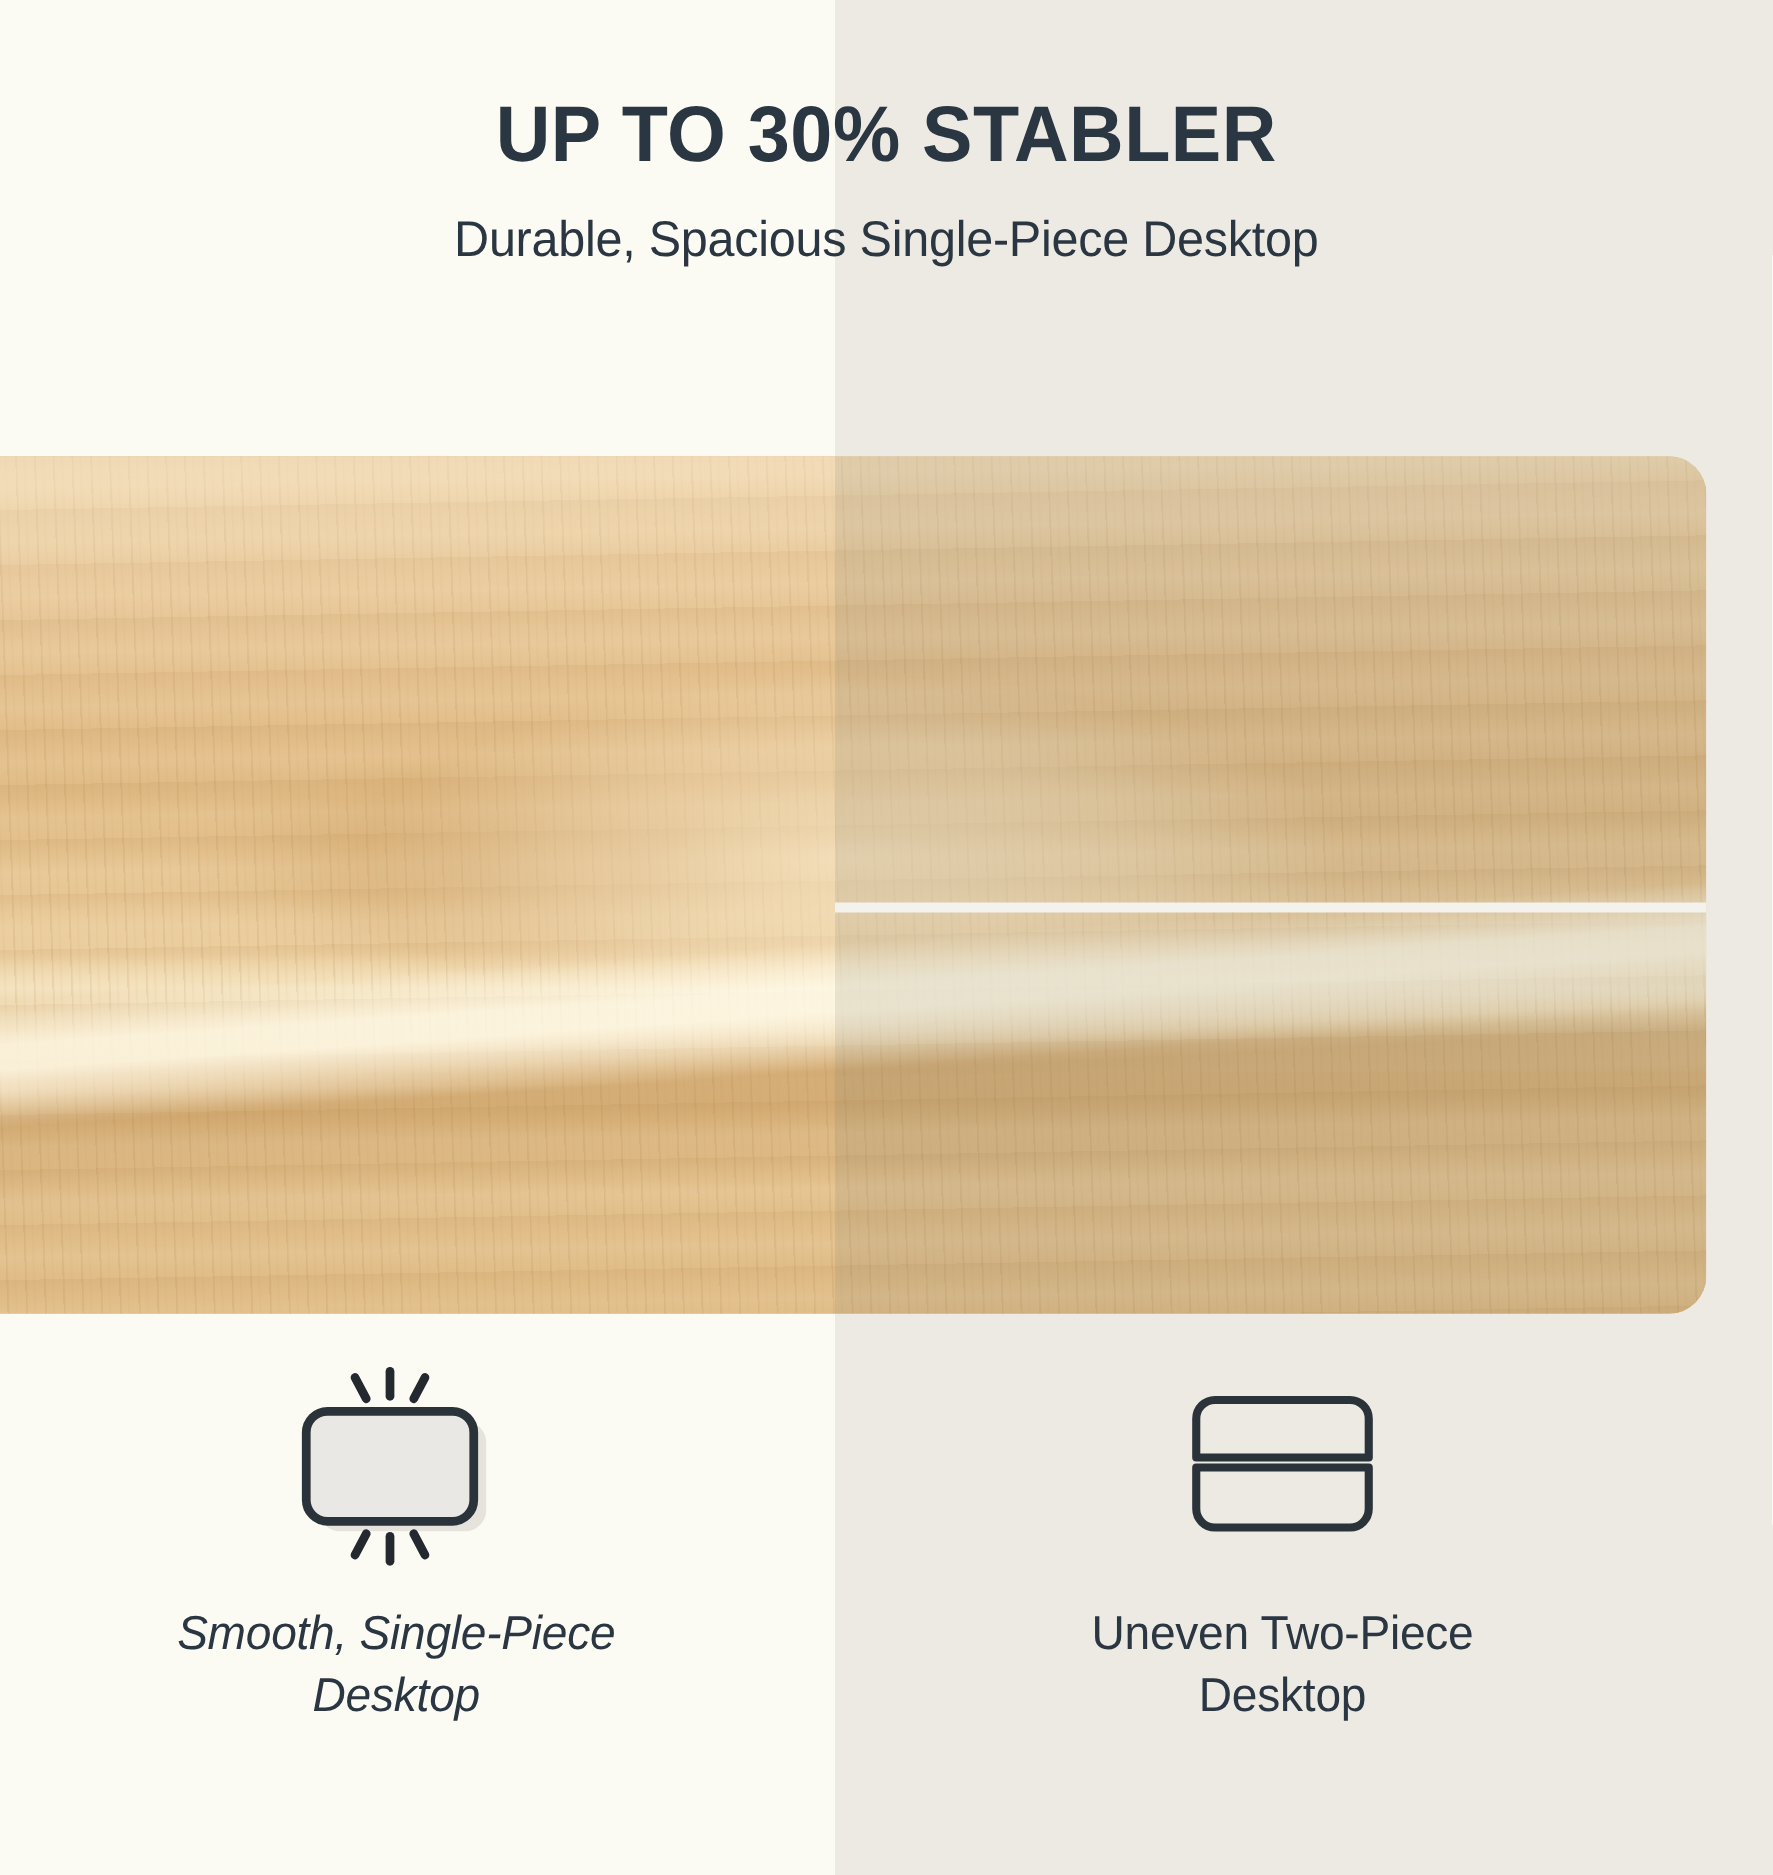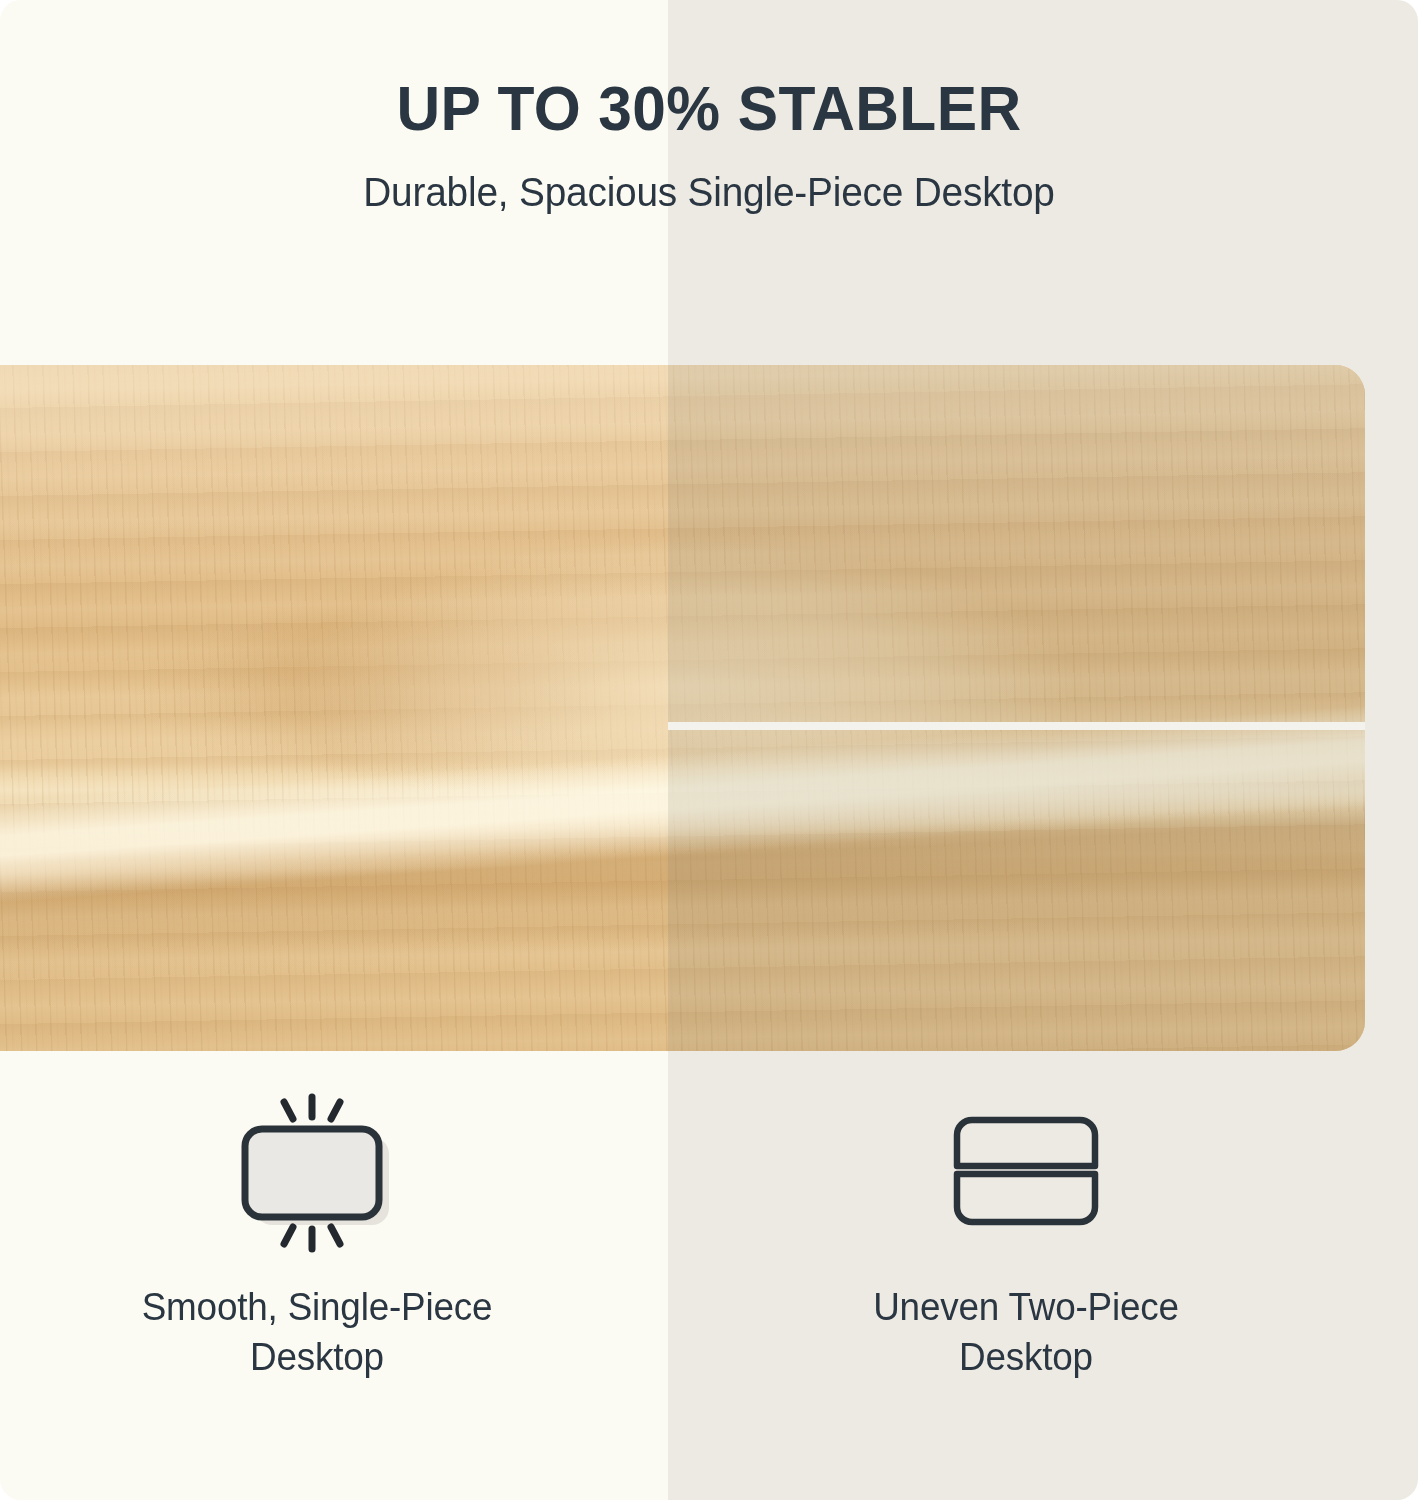--- a/index.html
+++ b/index.html
@@ -12,21 +12,20 @@
     -webkit-font-smoothing: antialiased;
   }
 
   
   .stage {
     position: relative;
     width: 1418px;
     height: 1500px;
     overflow: hidden;
     background: #FCFBF3;
-    border-radius: 21px;
   }
 
   
   .bg-left {
     position: absolute;
     left: 0;
     top: 0;
     width: 668px;
     height: 1500px;
     background: #FCFBF3;
@@ -176,21 +175,21 @@
     height: 360px;
     display: flex;
     z-index: 5;
   }
   .col {
     width: 50%;
     display: flex;
     flex-direction: column;
     align-items: center;
   }
-  .col-left  { width: 712px; }
+  .col-left  { width: 712px; font-style: italic; }
   .col-right { width: 878px; }
 
   .icon-box {
     height: 172px;
     display: flex;
     align-items: center;
     justify-content: center;
   }
   .caption {
     margin: 0;

